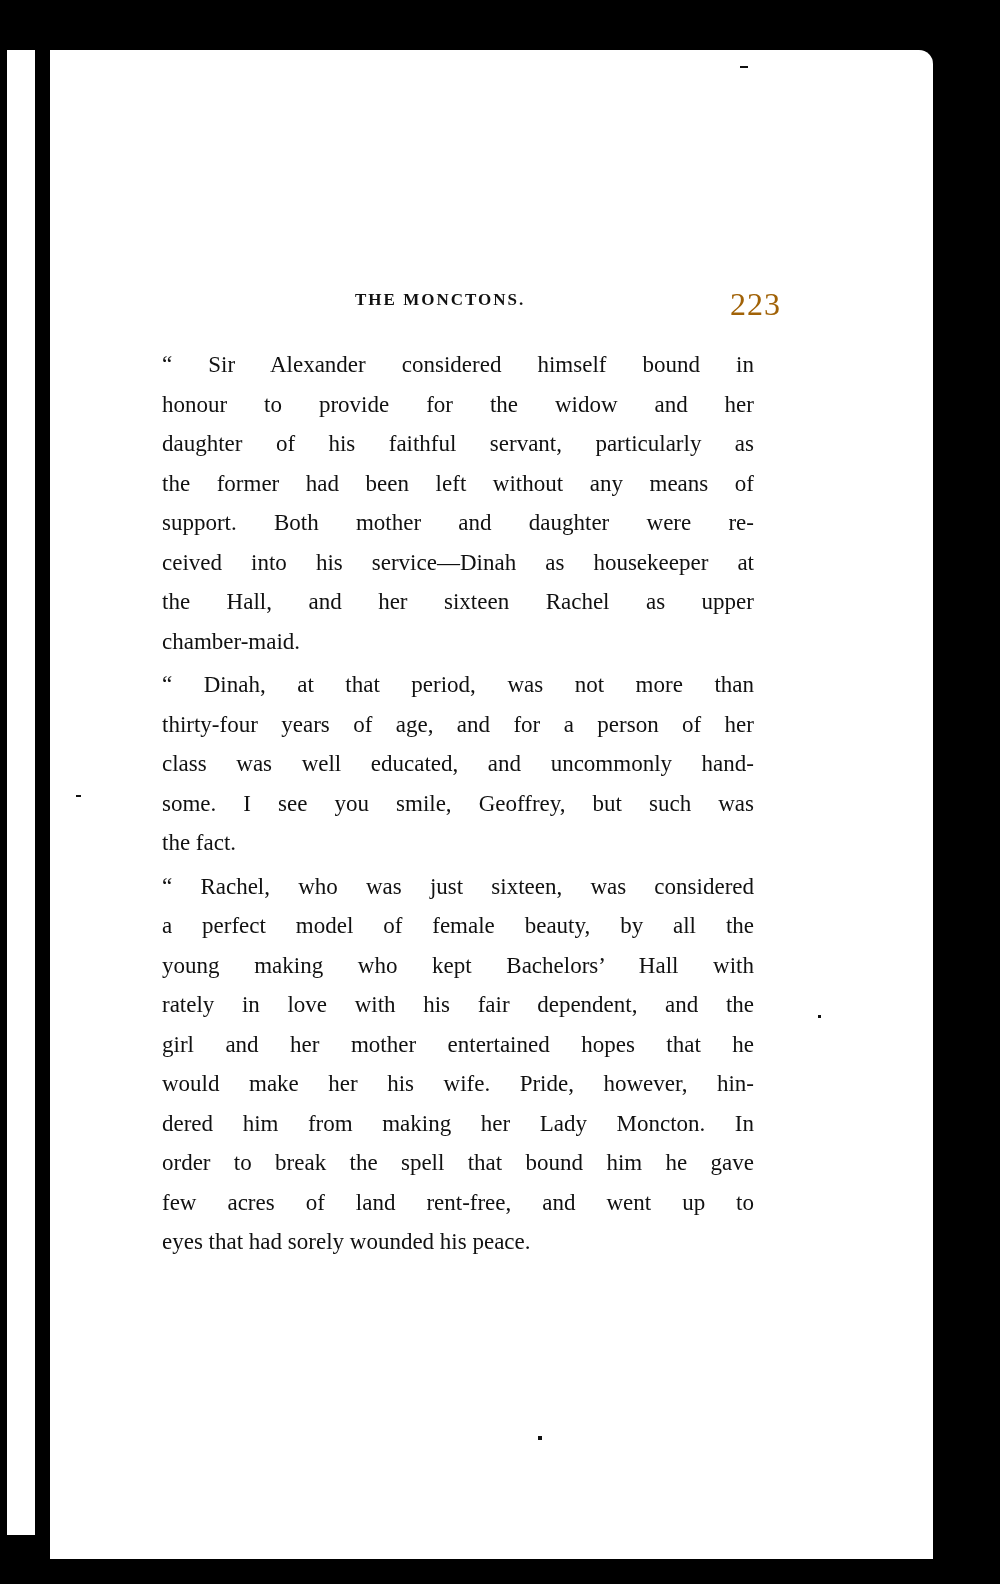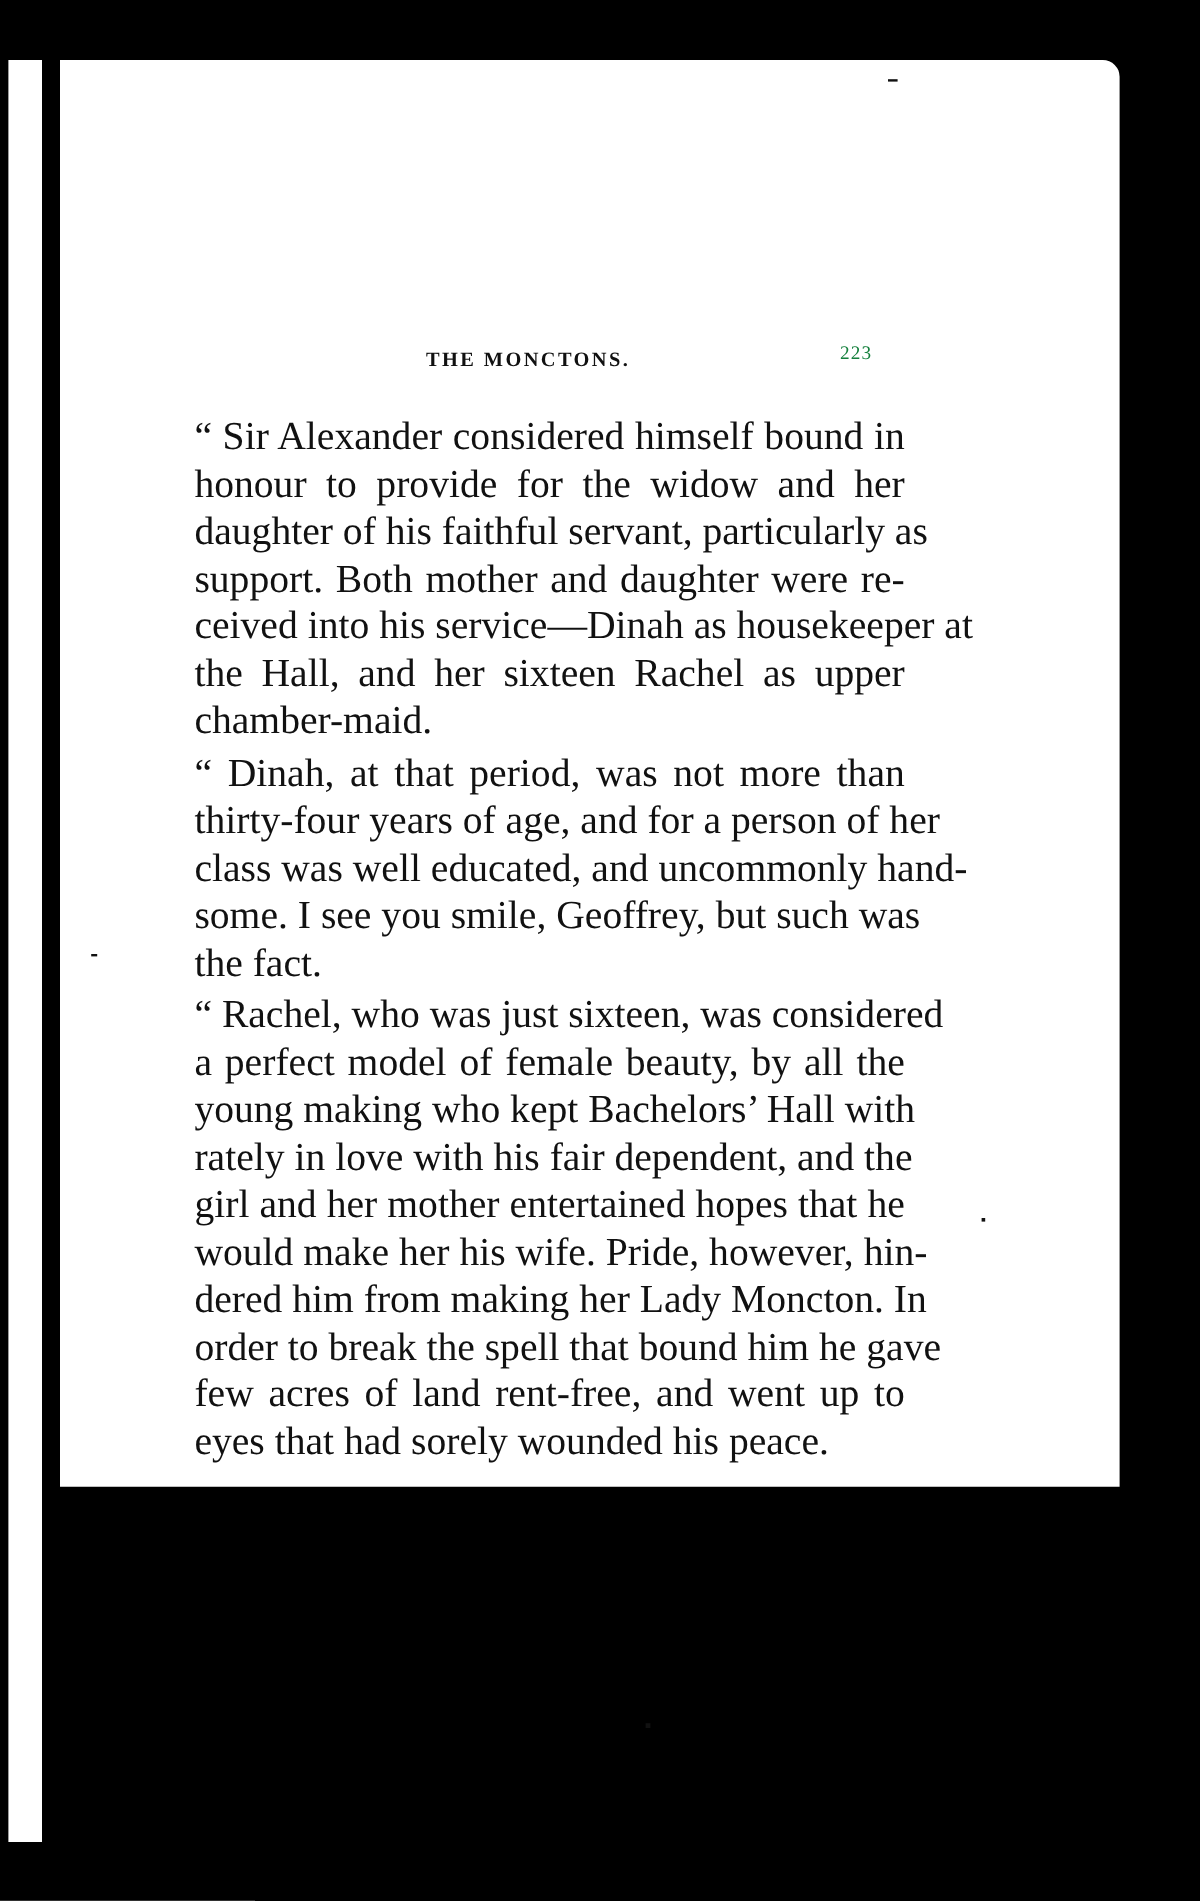--- a/index.html
+++ b/index.html
@@ -2,36 +2,36 @@
 <html><head>
   <meta charset="utf-8">
   <style>
     html, body { margin: 0; padding: 0; }
     body {
       width: 1000px; height: 1584px; background: #000; position: relative; overflow: hidden;
       font-family: "Liberation Serif", "DejaVu Serif", serif;
     }
     .sliver { position: absolute; left: 7px; top: 50px; width: 28px; height: 1485px; background: #fff; }
     .page {
-      position: absolute; left: 50px; top: 50px; width: 883px; height: 1189px;
+      position: absolute; left: 50px; top: 50px; width: 883px; height: 1509px;
       background: #fff; border-top-right-radius: 14px;
     }
     .running-head {
       position: absolute; left: 0; top: 240px; width: 100%; height: 30px;
     }
     .running-title {
       position: absolute; left: 305px; top: 0; font-size: 17px; letter-spacing: 2px;
       font-weight: bold; color: #111;
     }
     .page-number {
-      position: absolute; left: 650px; top: -4px; font-size: 16px; letter-spacing: 1px; color: #15803d;
+      position: absolute; left: 680px; top: -4px; font-size: 32px; letter-spacing: 1px; color: #a16207;
     }
     .text-block {
       position: absolute; left: 112px; top: 295px; width: 592px;
-      font-size: 33px; line-height: 39.5px; color: #111;
+      font-size: 23px; line-height: 39.5px; color: #111;
     }
     .para { margin: 0 0 4px 0; }
     .line {
       display: block; text-align: justify; text-align-last: justify; white-space: nowrap;
       height: 39.5px;
     }
     .line.last { text-align-last: left; }
     .speck { position: absolute; background: #111; }
   </style>
 </head>
@@ -43,20 +43,21 @@
   <div class="running-head">
     <span class="running-title">THE MONCTONS.</span>
     <span class="page-number">223</span>
   </div>
 
   <div class="text-block">
     <div class="para">
       <span class="line">“ Sir Alexander considered himself bound in</span>
       <span class="line">honour to provide for the widow and her</span>
       <span class="line">daughter of his faithful servant, particularly as</span>
+      <span class="line">the former had been left without any means of</span>
       <span class="line">support. Both mother and daughter were re-</span>
       <span class="line">ceived into his service—Dinah as housekeeper at</span>
       <span class="line">the Hall, and her sixteen Rachel as upper</span>
       <span class="line last">chamber-maid.</span>
     </div>
     <div class="para">
       <span class="line">“ Dinah, at that period, was not more than</span>
       <span class="line">thirty-four years of age, and for a person of her</span>
       <span class="line">class was well educated, and uncommonly hand-</span>
       <span class="line">some.  I see you smile, Geoffrey, but such was</span>

